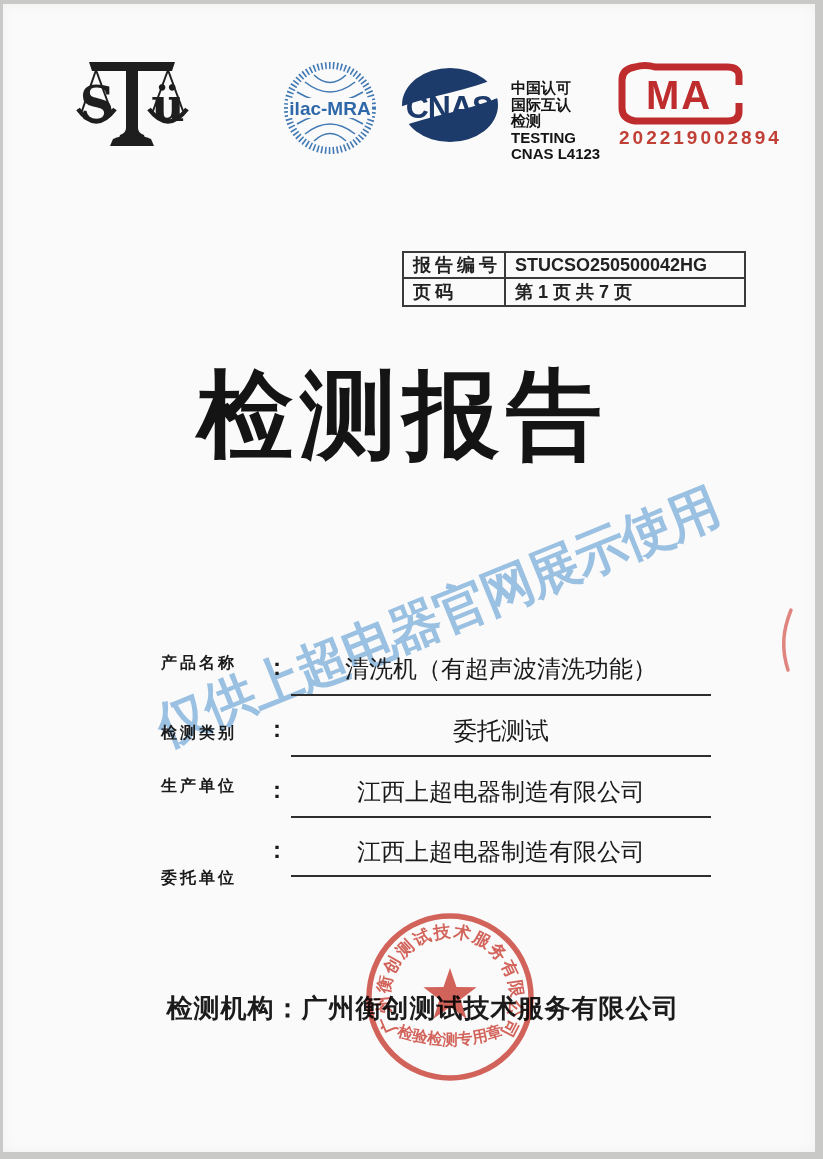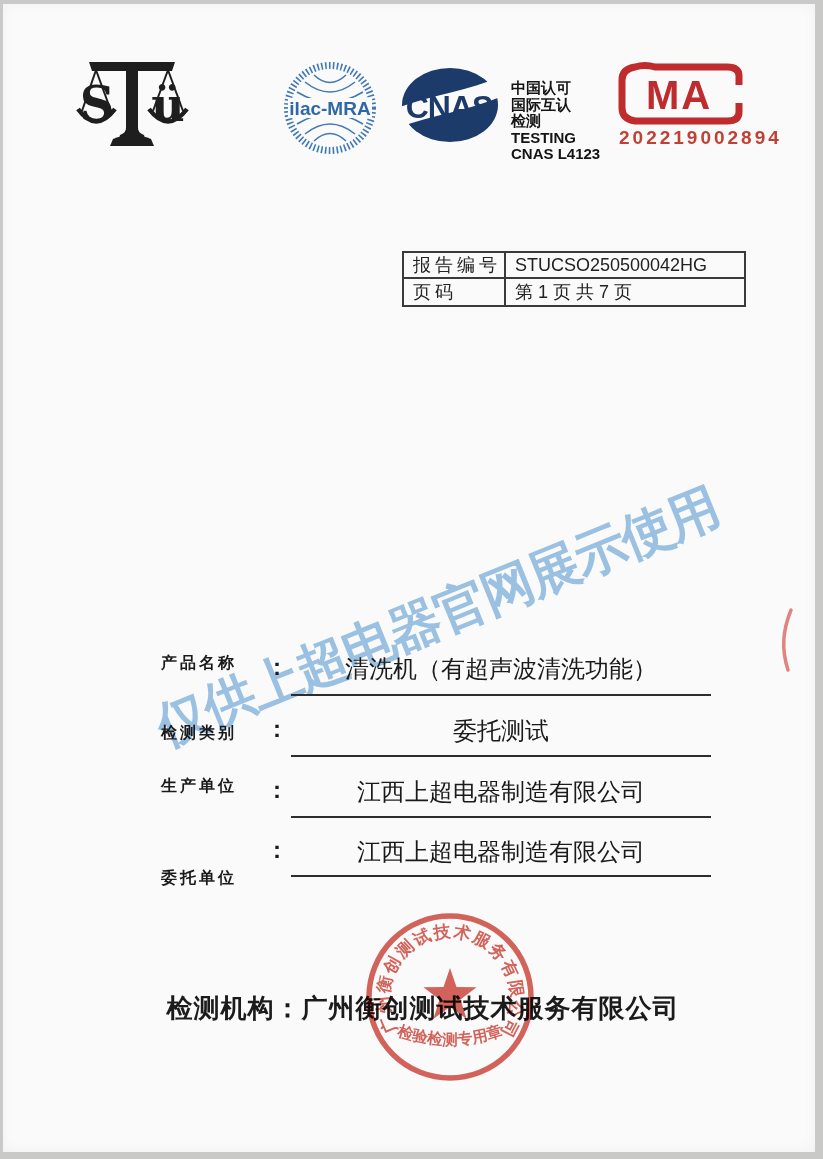--- a/index.html
+++ b/index.html
@@ -22,21 +22,21 @@
   
   .report-table {
     left: 399px; top: 247px;
     width: 344px; height: 56px;
     border: 2px solid #3a3a3a;
     display: grid;
     grid-template-columns: 102px 1fr;
     grid-template-rows: 1fr 1fr;
     background: #fbfafa;
     font-size: 18px;
-    font-weight: 400;
+    font-weight: 700;
     color: #222;
   }
   .report-table .cell { display: flex; align-items: center; padding-left: 9px; white-space: nowrap; overflow: hidden; }
   .report-table .lab { border-right: 2px solid #3a3a3a; letter-spacing: 4px; }
   .report-table .r1 { border-bottom: 2px solid #3a3a3a; }
 
   
   .doc-title {
     left: 170px; top: 348px; width: 460px;
     text-align: center;
@@ -192,20 +192,21 @@
   </svg>
   <div class="abs cma-number">202219002894</div>
 
   <div class="abs report-table">
     <div class="cell lab r1">报告编号</div>
     <div class="cell r1">STUCSO250500042HG</div>
     <div class="cell lab">页码</div>
     <div class="cell">第 1 页 共 7 页</div>
   </div>
 
+  <div class="abs doc-title">检测报告</div>
 
   <div class="abs watermark">仅供上超电器官网展示使用</div>
 
   <div>
     <div class="abs field-label" style="top:649px;">产品名称</div>
     <div class="abs field-colon" style="top:649px;">:</div>
     <div class="abs field-value" style="top:649px;">清洗机（有超声波清洗功能）</div>
     <div class="abs field-line" style="top:690px;"></div>
   </div>
 

